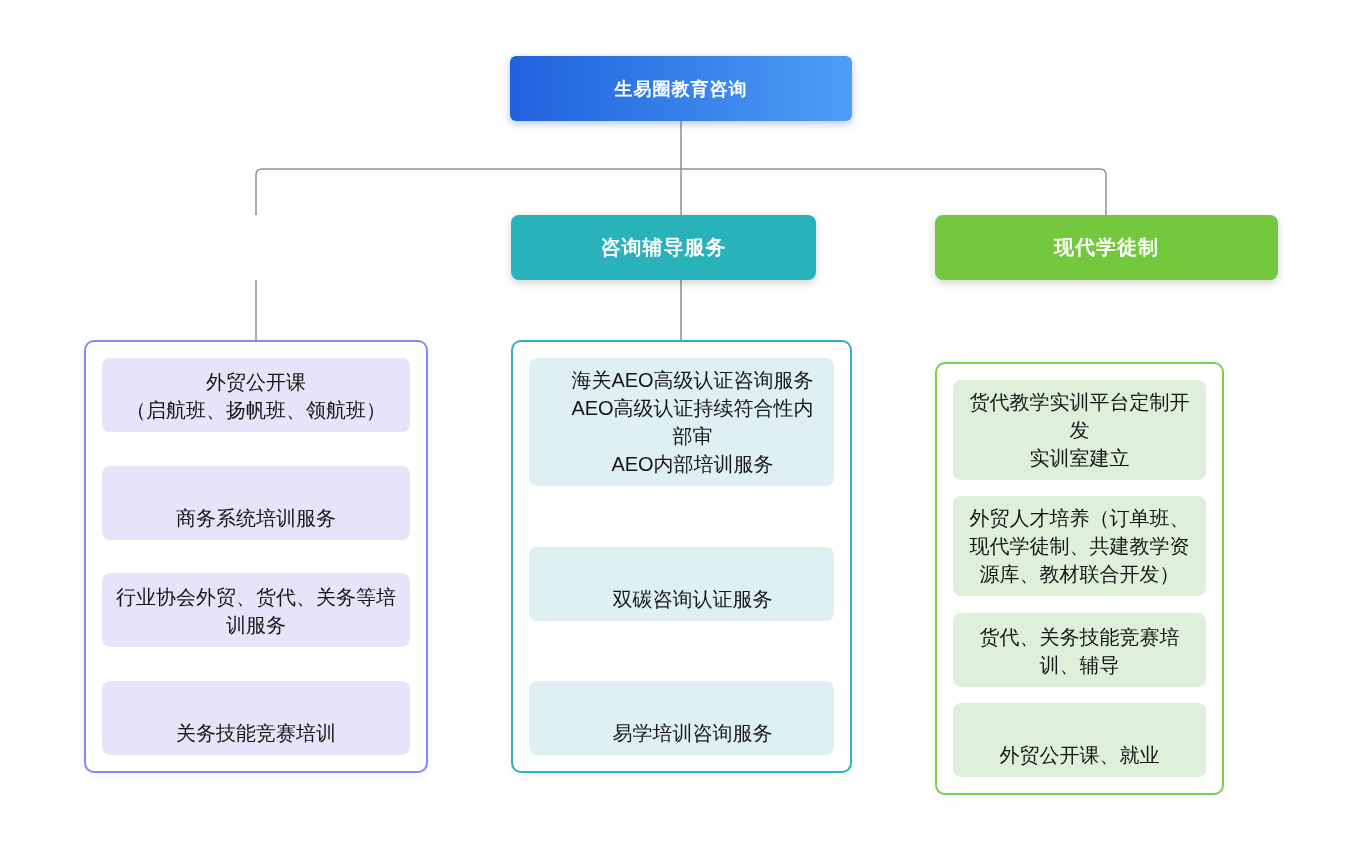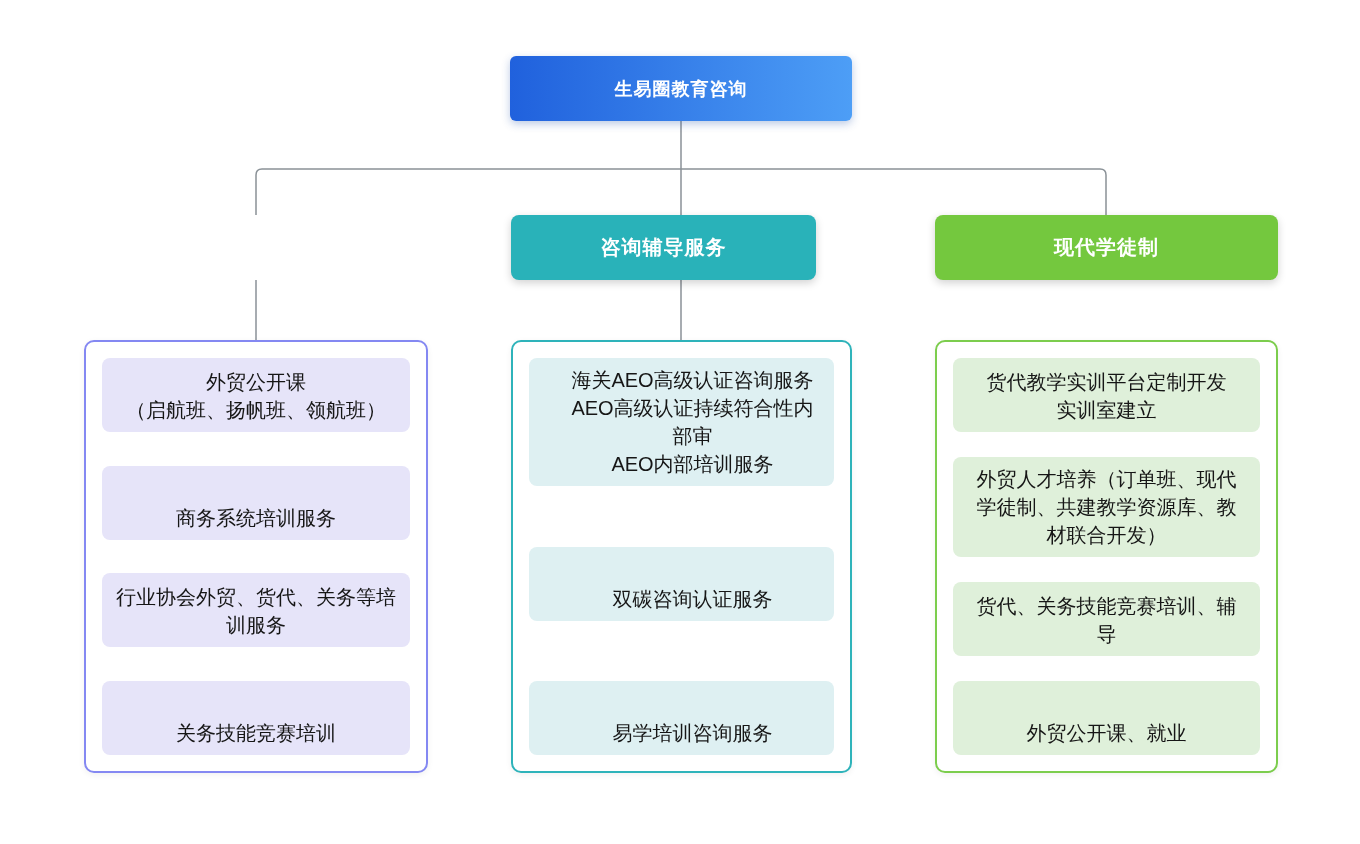--- a/index.html
+++ b/index.html
@@ -67,21 +67,21 @@
     background: #ffffff;
     border: 2px solid;
     padding: 16px;
     display: flex;
     flex-direction: column;
     justify-content: space-between;
     box-shadow: 0 2px 6px rgba(0, 0, 0, 0.06);
   }
   .g-0 { left: 84px;  width: 344px; border-color: var(--border-trade-training); }
   .g-1 { left: 511px; width: 341px; border-color: var(--border-consulting); }
-  .g-2 { left: 935px; width: 343px; border-color: var(--border-school-enterprise); }
+  .g-2 { left: 935px; width: 289px; border-color: var(--border-school-enterprise); margin-top: 22px; }
 
   .leaf {
     border-radius: 8px;
     min-height: 74px;
     box-sizing: border-box;
     padding: 8px 14px;
     display: flex;
     align-items: flex-end;
     justify-content: center;
     text-align: center;

